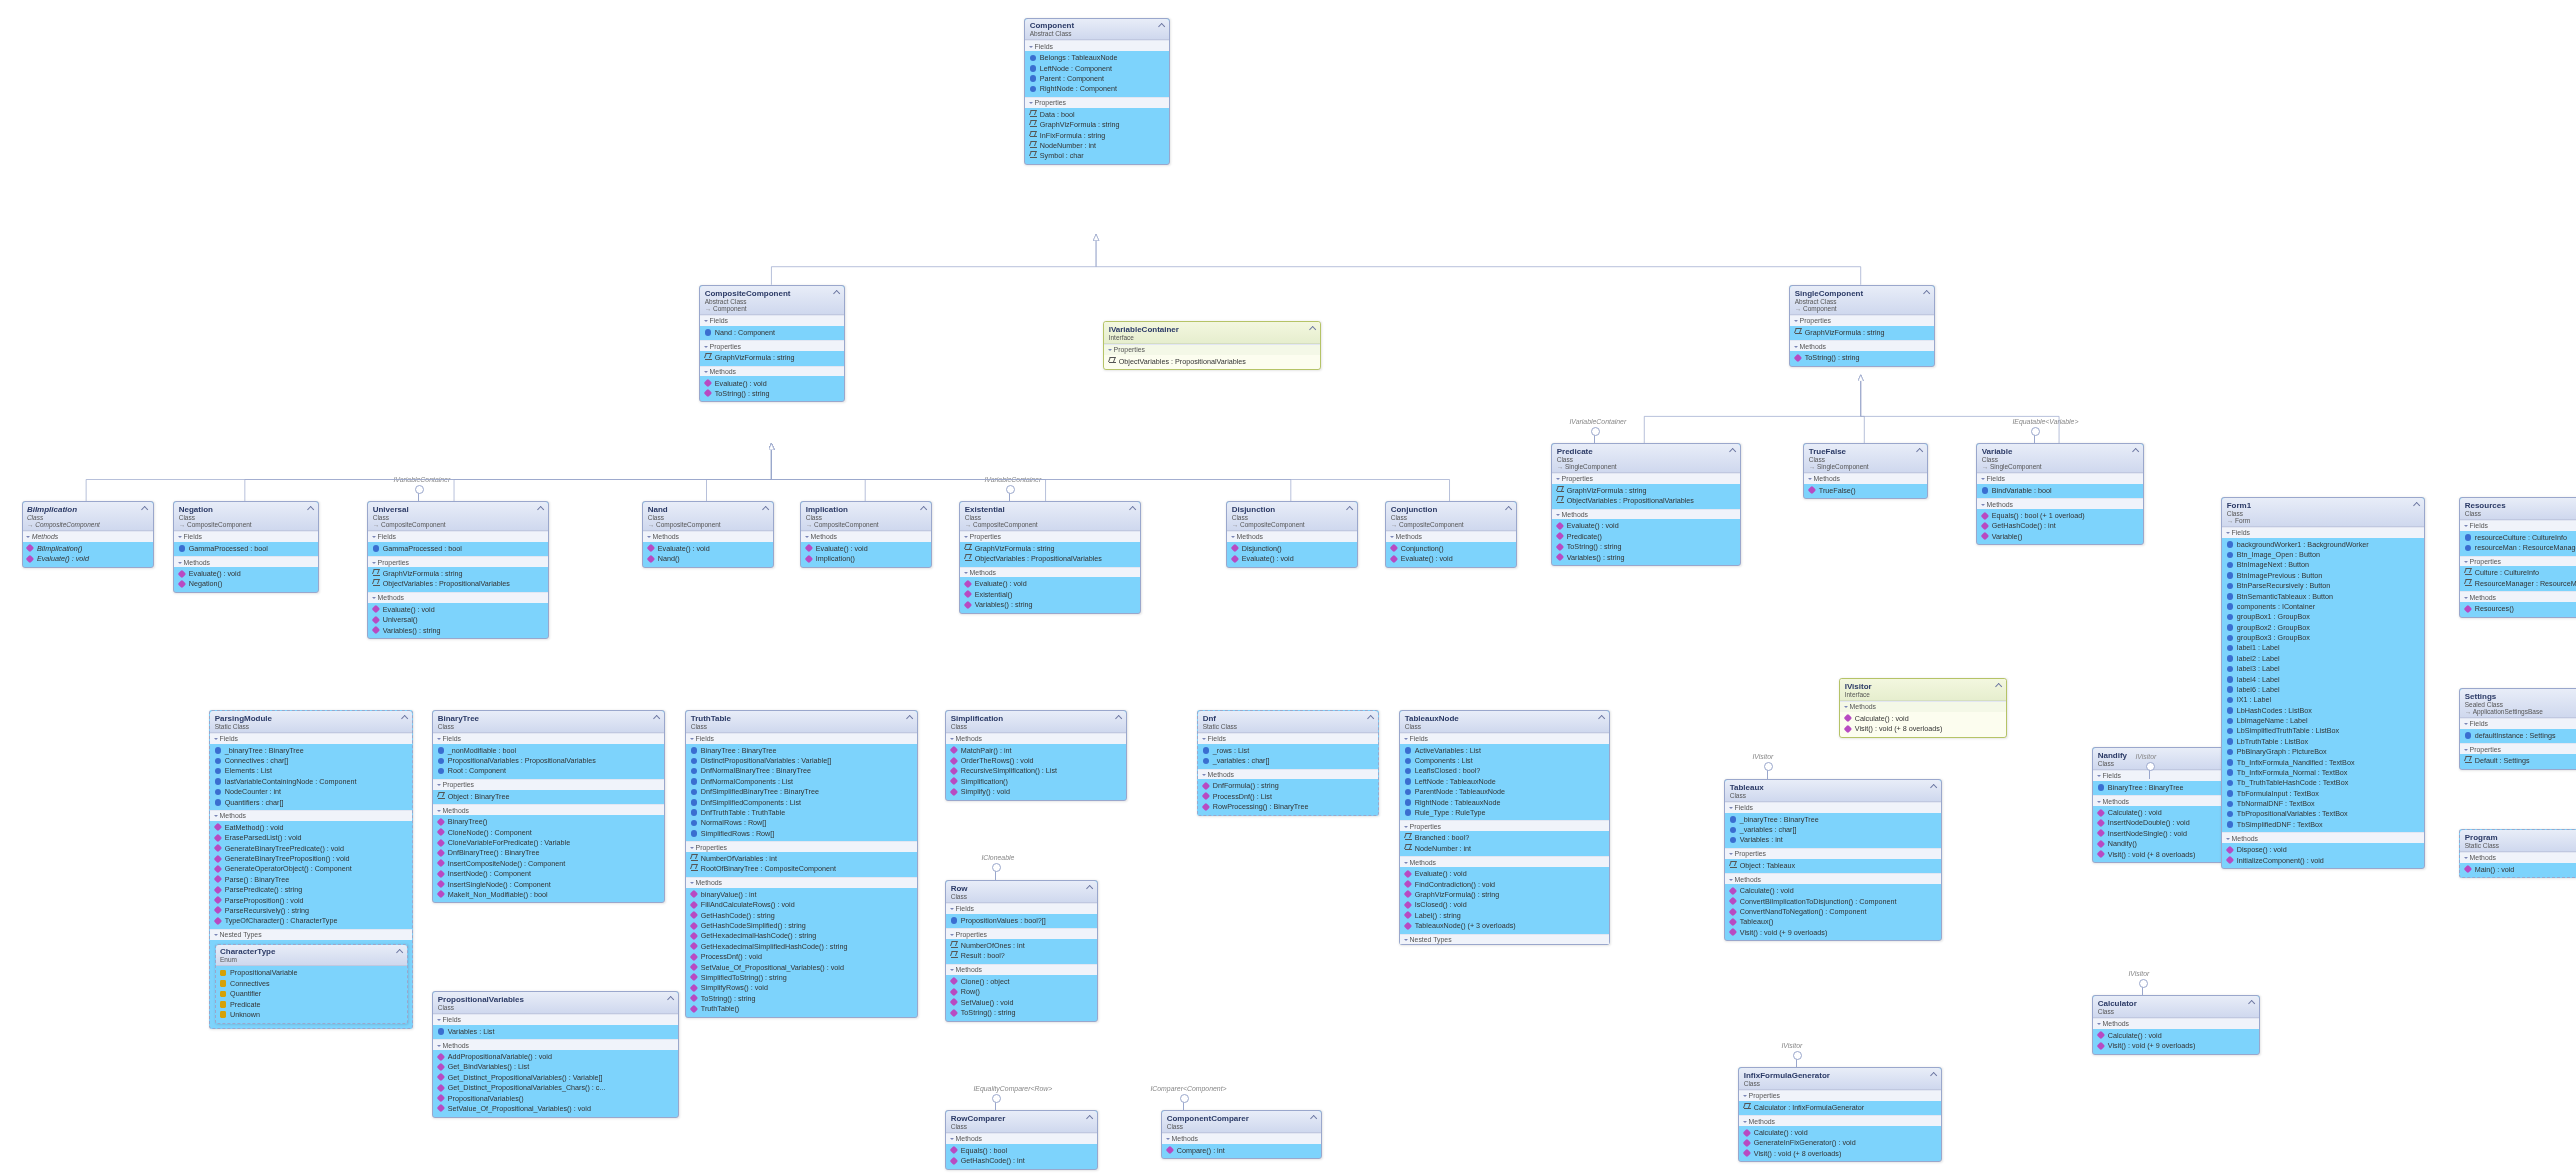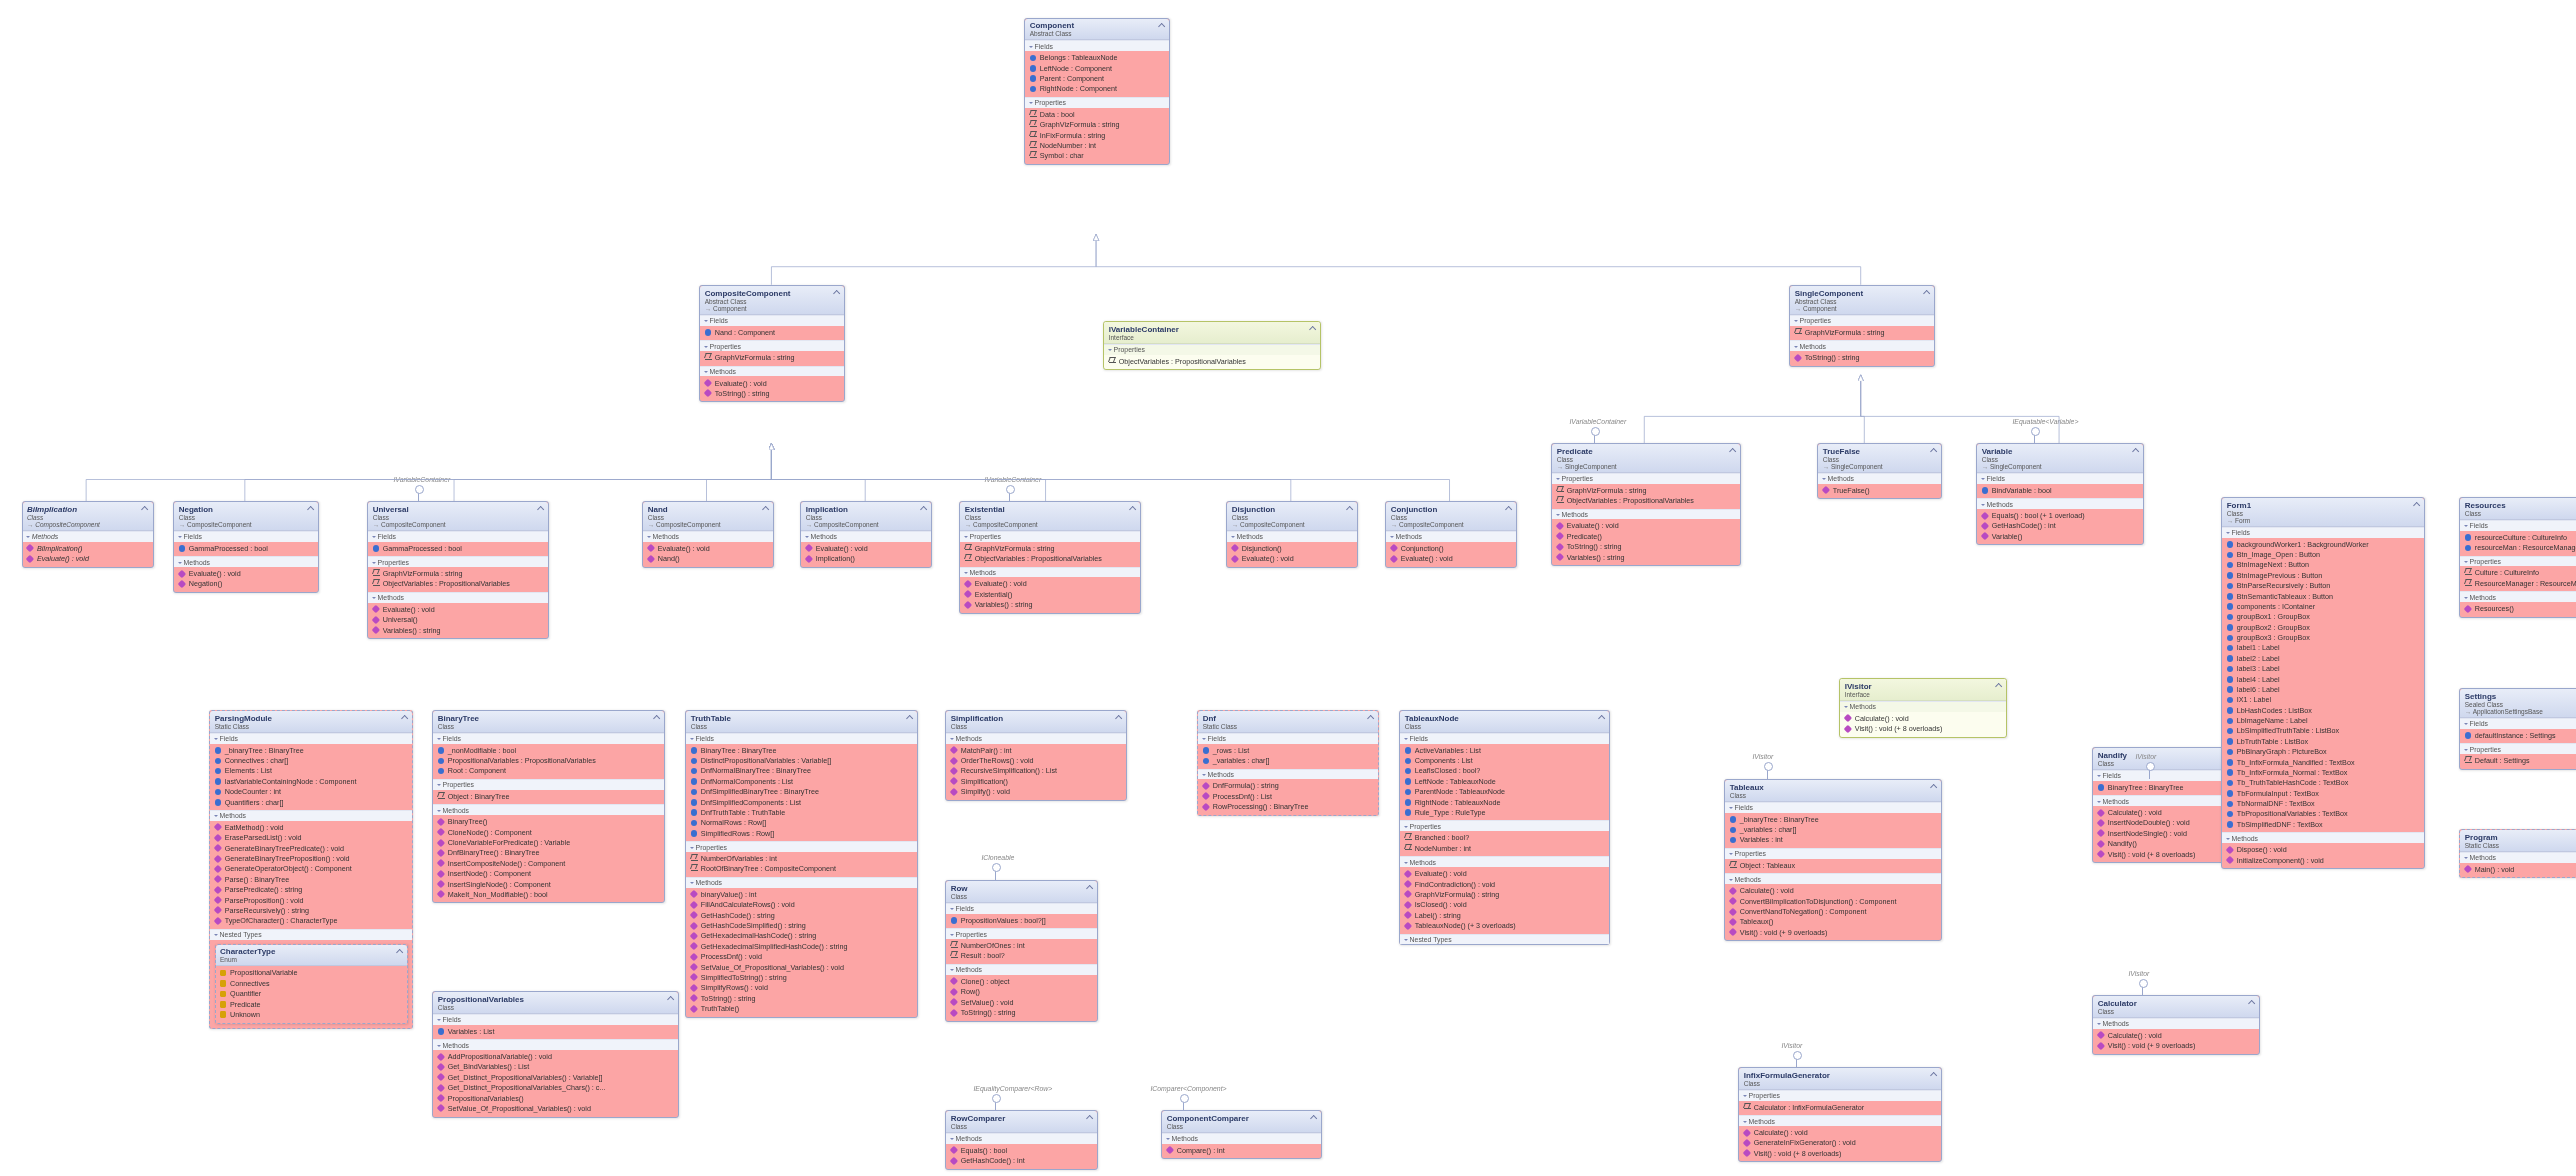--- a/index.html
+++ b/index.html
@@ -13,21 +13,21 @@
   }
   #canvas {
     position: relative;
     width: 2576px;
     height: 1177px;
   }
   .classbox {
     position: absolute;
     border: 0.7px solid #9aa7cc;
     border-radius: 2.9px;
-    background: #fca5a5;
+    background: #7dd3fc;
     box-shadow: 0.7px 0.7px 2.2px rgba(0,0,0,0.1);
     display: flex;
     flex-direction: column;
     font-size: 7.2px;
   }
   .classbox.iface { border-color: #b5c367; background: #fcfdef; }
   .classbox.dashed { border-style: dashed; }
   .ch-hdr {
     background: linear-gradient(#e8edf8, #cfd8ee);
     border-bottom: 0.7px solid #c0c8e0;
@@ -347,21 +347,21 @@
       <div class="sect">
         <div class="sect-hdr">Methods</div>
         <div class="members">
           <div class="mem m">Evaluate() : void</div>
           <div class="mem m">Predicate()</div>
           <div class="mem m">ToString() : string</div>
           <div class="mem m">Variables() : string</div>
         </div>
       </div>
     </div>
-    <div class="classbox" style="left: 1789px; top: 429px; width: 123px; margin-left: 14px;">
+    <div class="classbox" style="left: 1789px; top: 429px; width: 123px;">
       <div class="ch-hdr">
     <div class="nm">TrueFalse</div>
     <div class="sub">Class</div>
     <div class="inh">SingleComponent</div>
     <div class="chev"></div>
   </div>
       <div class="sect">
         <div class="sect-hdr">Methods</div>
         <div class="members">
           <div class="mem m">TrueFalse()</div>

